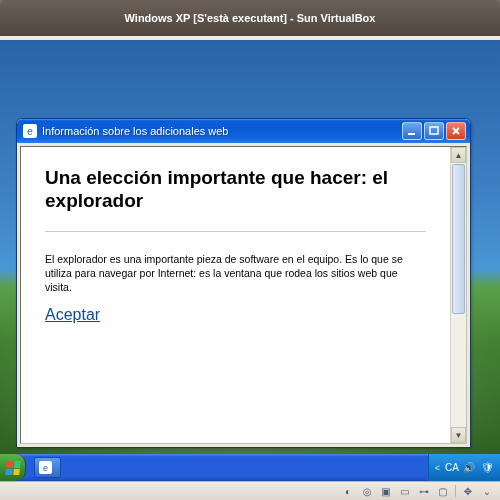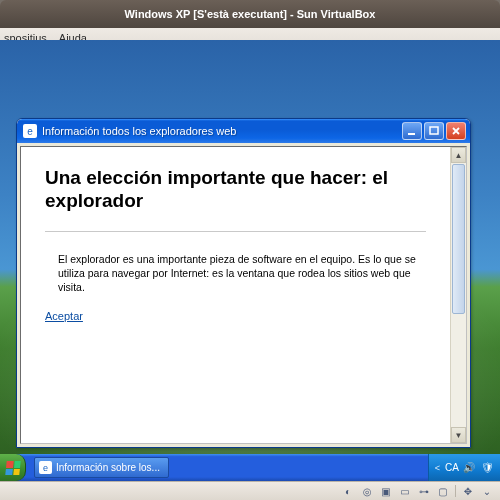--- a/index.html
+++ b/index.html
@@ -4,21 +4,21 @@
 <style>
   * { box-sizing: border-box; margin: 0; padding: 0; }
   body {
     width: 500px; height: 500px;
     font-family: "Tahoma", "Verdana", sans-serif;
     background: #766f68;
     overflow: hidden;
     position: relative;
   }
   .host-titlebar {
-    height: 28px;
+    height: 36px;
     background: linear-gradient(to bottom, #6b6057 0%, #4f463f 100%);
     border-radius: 6px 6px 0 0;
     display: flex; align-items: center; justify-content: center;
     color: #fff; font-size: 11px; font-weight: bold;
     position: relative;
   }
   .host-title-caption { text-align: center; }
   .host-menubar {
     height: 20px;
     background: linear-gradient(to bottom, #efeae4, #e3ded7);
@@ -132,25 +132,24 @@
   .content-inner hr {
     border: none;
     border-top: 1px solid #c9c9c9;
     margin-bottom: 20px;
   }
   .content-inner p {
     font-size: 10.5px;
     color: #000;
     line-height: 1.35;
     margin-bottom: 12px;
-    margin-left: 13px;
   }
   .content-inner p.bold { font-weight: bold; }
   .content-inner a.accept {
-    font-size: 11px;
+    font-size: 16px;
     color: #0b4da2;
     text-decoration: underline;
     cursor: pointer;
   }
   .xp-taskbar {
     position: absolute;
     left: 0; right: 0; bottom: 0;
     height: 27px;
     background: linear-gradient(to bottom, #3e91f0 0%, #245edd 10%, #245edd 85%, #1b4ab1 100%);
     display: flex; align-items: center;
@@ -227,21 +226,21 @@
   <span>spositius</span>
   <span>Ajuda</span>
 </div>
 
 <div class="vm-viewport">
   <div class="xp-desktop">
 
     <div class="xp-window">
       <div class="xp-titlebar">
         <div class="icon">e</div>
-        <div class="title-text">Información todos los exploradores web</div>
+        <div class="title-text">Información sobre los adicionales web</div>
         <div class="xp-title-buttons">
           <div class="xp-tbtn min">
             <svg viewBox="0 0 10 10">
                 <rect x="1" y="7" width="7" height="2" fill="#fff"></rect>
               </svg>
           </div>
           <div class="xp-tbtn max">
             <svg viewBox="0 0 10 10">
                 <rect x="1" y="1" width="8" height="7" fill="none" stroke="#fff" stroke-width="1.5"></rect>
               </svg>
@@ -274,21 +273,20 @@
       <div class="start-btn">
         <div class="flag">
           <div></div>
             <div></div>
             <div></div>
             <div></div>
         </div>
       </div>
       <div class="task-item">
         <div class="ticon">e</div>
-        <span class="lbl">Información sobre los...</span>
       </div>
       <div class="tray">
         <span class="chev">&lt;</span>
         <span>CA</span>
         <span>🔊</span>
         <span>🛡</span>
       </div>
     </div>
 
   </div>

